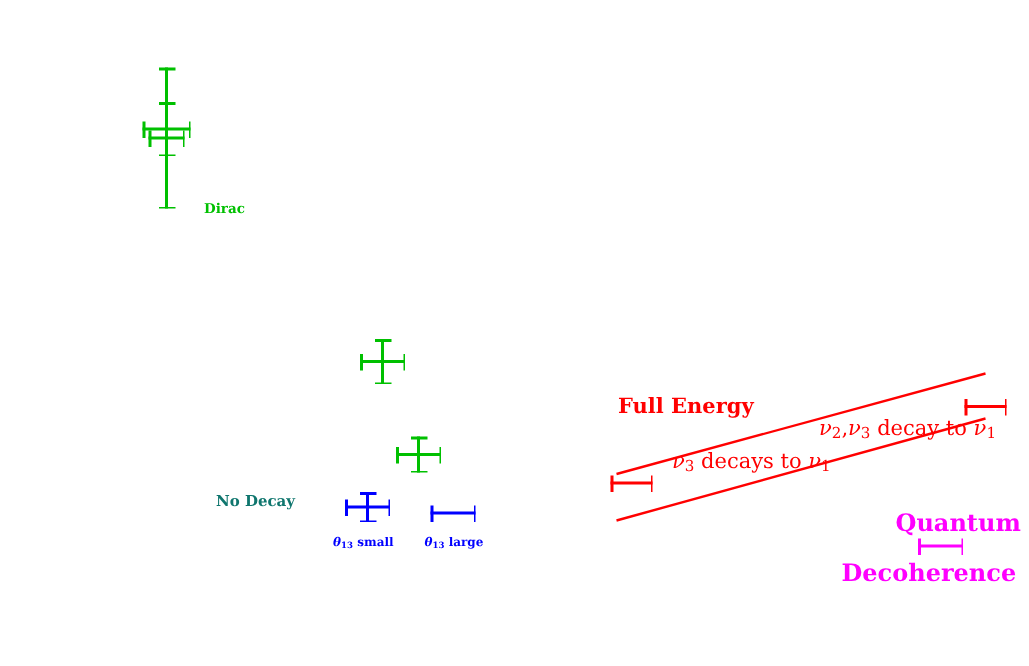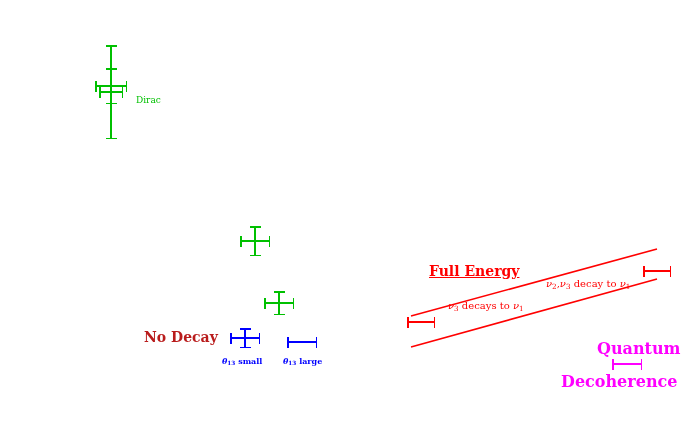--- a/index.html
+++ b/index.html
@@ -80,40 +80,41 @@
   .hbar-only .cap-r { right: 0; }
 
   .label {
     position: absolute;
     white-space: nowrap;
     line-height: 1;
   }
   .lbl-dirac {
     color: #00c000;
     font-size: 9px;
-    font-weight: normal;
+    font-weight: bold;
+    margin-top: 40px;
   }
   .lbl-nodecay {
-    color: #b91c1c;
-    font-size: 14px;
+    color: #0f766e;
+    font-size: 10px;
     font-weight: bold;
   }
   .lbl-small, .lbl-large {
     color: #0000ff;
     font-size: 8px;
     font-weight: bold;
   }
   .lbl-fullenergy {
     color: #ff0000;
     font-size: 14px;
     font-weight: bold;
   }
   .lbl-decay {
     color: #ff0000;
-    font-size: 10px;
+    font-size: 14px;
   }
   .lbl-quantum, .lbl-decoherence {
     color: #ff00ff;
     font-size: 16px;
     font-weight: bold;
   }
   .band-svg {
     position: absolute;
     left: 0;
     top: 0;
@@ -191,21 +192,21 @@
     <div class="hbar"></div>
     <div class="cap-l"></div>
     <div class="cap-r"></div>
   </div>
   <div class="marker hbar-only" style="color:#ff0000; left:643px; top:265px; width:28px; height:12px;">
     <div class="hbar"></div>
     <div class="cap-l"></div>
     <div class="cap-r"></div>
   </div>
 
-  <div class="label lbl-fullenergy" style="left:429px; top:264px;text-decoration:underline;">Full Energy</div>
+  <div class="label lbl-fullenergy" style="left:412px; top:264px;">Full Energy</div>
   <div class="label lbl-decay" style="left:448px; top:301px;"><span class="ital">ν</span><sub>3</sub> decays to <span class="ital">ν</span><sub>1</sub></div>
   <div class="label lbl-decay" style="left:546px; top:279px;"><span class="ital">ν</span><sub>2</sub>,<span class="ital">ν</span><sub>3</sub> decay to <span class="ital">ν</span><sub>1</sub></div>
 
   <div class="marker hbar-only" style="color:#ff00ff; left:612px; top:358px; width:30px; height:12px;">
     <div class="hbar"></div>
     <div class="cap-l"></div>
     <div class="cap-r"></div>
   </div>
   <div class="label lbl-quantum" style="left:597px; top:341px;">Quantum</div>
   <div class="label lbl-decoherence" style="left:561px; top:374px;">Decoherence</div>

